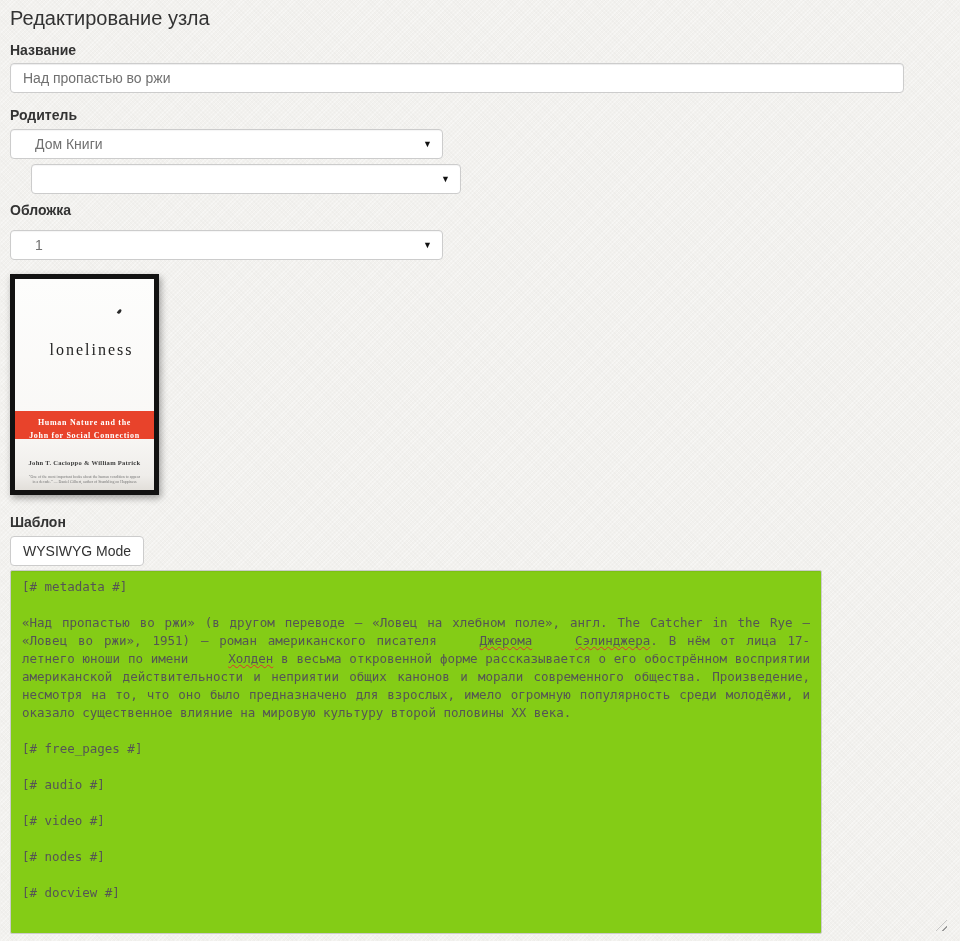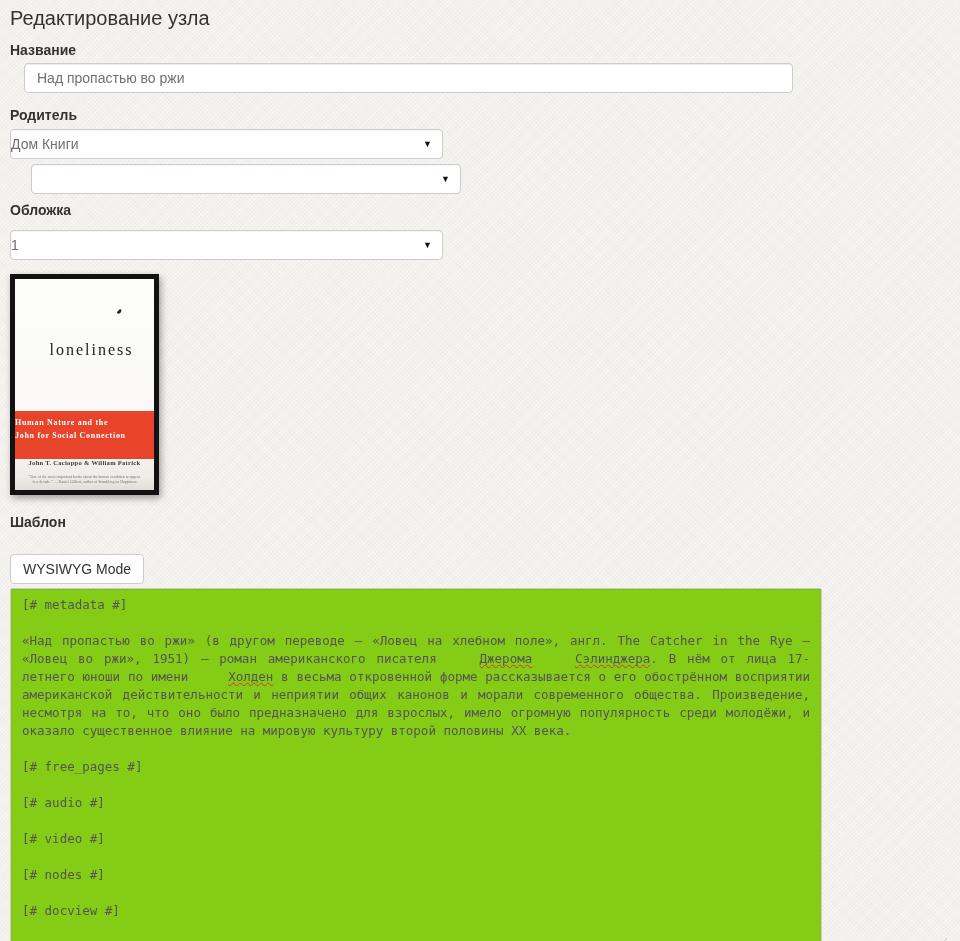--- a/index.html
+++ b/index.html
@@ -31,46 +31,45 @@
     color: #333;
   }
   .lbl-name     { margin-top: 13px; }
   .lbl-parent   { margin-top: 15px; }
   .lbl-cover    { margin-top: 9px;  }
   .lbl-template { margin-top: 20px; }
 
   .text-input {
     display: block;
     margin-top: 6px;
-    width: 769px;
+    width: 894px;
     height: 30px;
     padding: 4px 12px;
     font-family: "Liberation Sans", sans-serif;
     font-size: 14px;
     color: #707070;
     background: #fff;
     border: 1px solid #ccc;
     border-radius: 4px;
     box-shadow: inset 0 1px 1px rgba(0,0,0,0.075);
     outline: none;
-    margin-left: 14px;
   }
 
   .select {
     position: relative;
     height: 30px;
     background: #fff;
     border: 1px solid #ccc;
     border-radius: 4px;
     box-shadow: inset 0 1px 1px rgba(0,0,0,0.04);
     cursor: pointer;
   }
   .select-value {
     position: absolute;
-    left: 0; top: 50%;
+    left: 24px; top: 50%;
     transform: translateY(-50%);
     font-size: 14px;
     color: #707070;
     white-space: nowrap;
   }
   .select-arrow {
     position: absolute;
     right: 10px; top: 50%;
     transform: translateY(-50%);
     font-size: 9px;
@@ -103,23 +102,23 @@
     left: 14px; right: 0; top: 62px;
     text-align: center;
     font-family: "Liberation Serif", serif;
     font-size: 16px;
     letter-spacing: 2px;
     color: #222;
   }
   .cover-band {
     position: absolute;
     left: 0; right: 0; top: 132px;
-    height: 48px;
+    height: 28px;
     background: #e8432b;
-    text-align: left;
+    text-align: center;
     padding-top: 5px;
   }
   .band-line {
     font-family: "Liberation Serif", serif;
     font-size: 8px;
     font-weight: bold;
     letter-spacing: 0.7px;
     line-height: 13px;
     color: #fff;
   }
@@ -141,21 +140,21 @@
     transform-origin: center top;
     text-align: center;
     font-family: "Liberation Serif", serif;
     font-size: 6px;
     line-height: 8px;
     color: #777;
   }
 
   .wysiwyg-btn {
     display: inline-block;
-    margin-top: 25px;
+    margin-top: 7px;
     height: 30px;
     padding: 0 12px;
     font-family: "Liberation Sans", sans-serif;
     font-size: 14px;
     line-height: 28px;
     color: #333;
     background: #fff;
     border: 1px solid #ccc;
     border-radius: 4px;
     cursor: pointer;

